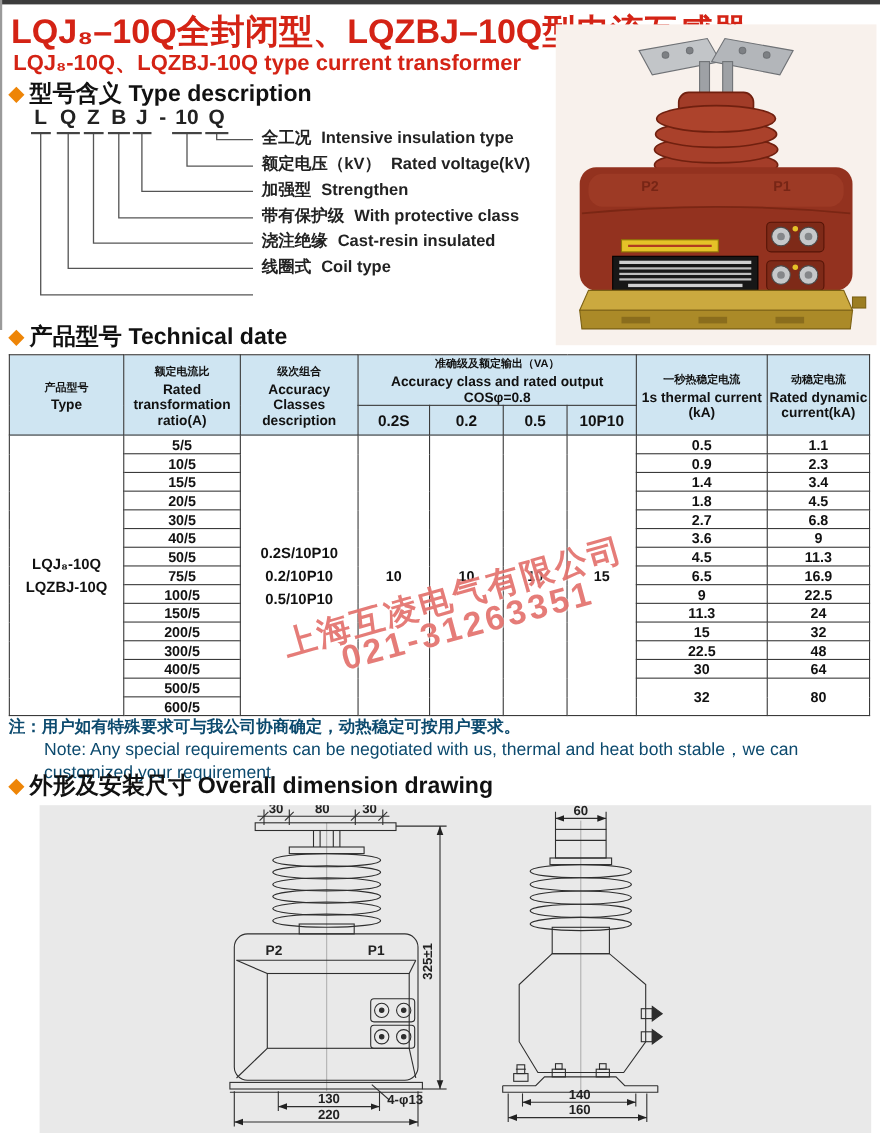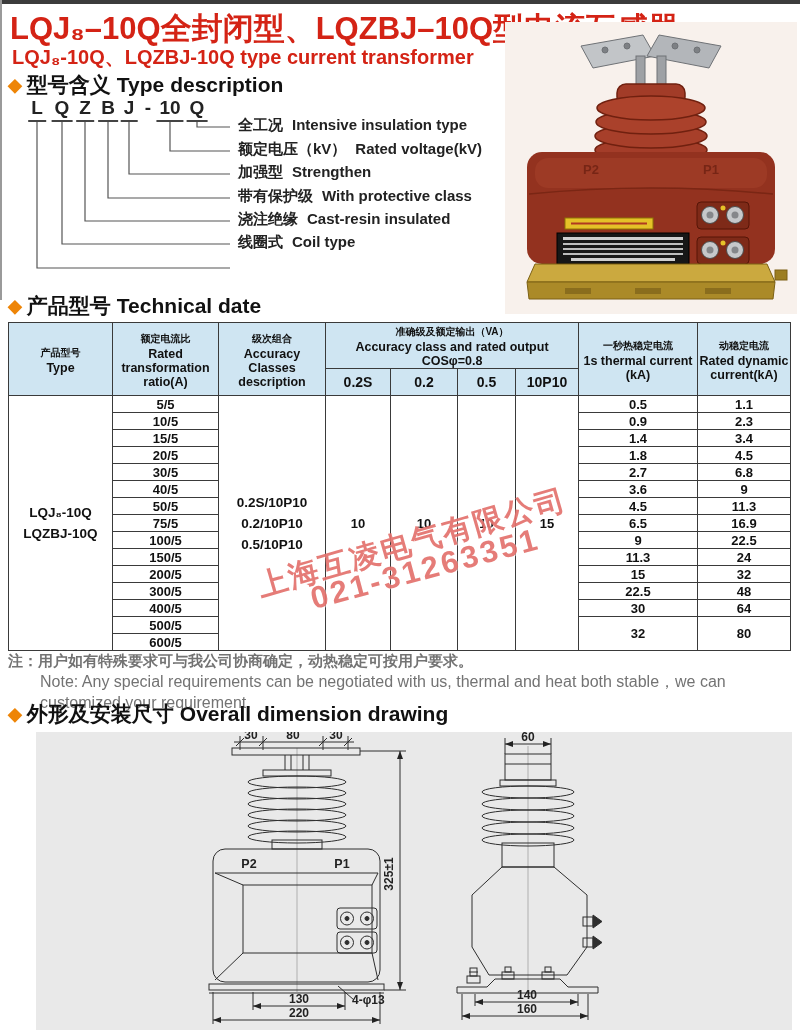--- a/index.html
+++ b/index.html
@@ -27,21 +27,21 @@
 
   
   .tech-table{position:absolute;left:8px;top:322px;width:783px;border-collapse:collapse;table-layout:fixed;}
   .tech-table th,.tech-table td{border:1px solid #3a3a3a;text-align:center;vertical-align:middle;padding:0;}
   .tech-table thead th{background:#cfe5f2;font-weight:bold;color:#111;}
   .hdr-cn{font-size:10px;line-height:17px;}
   .hdr-en{font-size:12.5px;line-height:14px;}
   .sub-col{font-size:14px;height:26px;}
   .tech-table td{font-weight:bold;font-size:13px;color:#111;height:16px;line-height:15px;}
   td.big-cell div{line-height:21px;font-size:13.5px;}
-  .note{position:absolute;left:8px;top:650px;width:786px;color:#737373;}
+  .note{position:absolute;left:8px;top:650px;width:786px;color:#0c4a6e;}
   .note .cn{font-size:15px;font-weight:bold;line-height:21px;}
   .note .en{font-size:16px;font-weight:normal;line-height:21px;margin-left:32px;}
 
   .watermark{position:absolute;color:#e4736e;opacity:.93;font-weight:bold;white-space:nowrap;text-shadow:1px 1px 0 rgba(255,255,255,.5);}
   .wm1{left:264px;top:566px;font-size:30px;letter-spacing:2px;transform:rotate(-16deg);transform-origin:0 100%;}
   .wm2{left:316px;top:581px;font-size:31px;letter-spacing:3px;transform:rotate(-15deg);transform-origin:0 100%;}
 
   .drawing-panel{position:absolute;left:36px;top:732px;width:756px;height:298px;background:#e9e9e9;}
   .drawing-panel svg{display:block;}
   .dimtxt{font-size:12px;font-weight:bold;fill:#222;}

